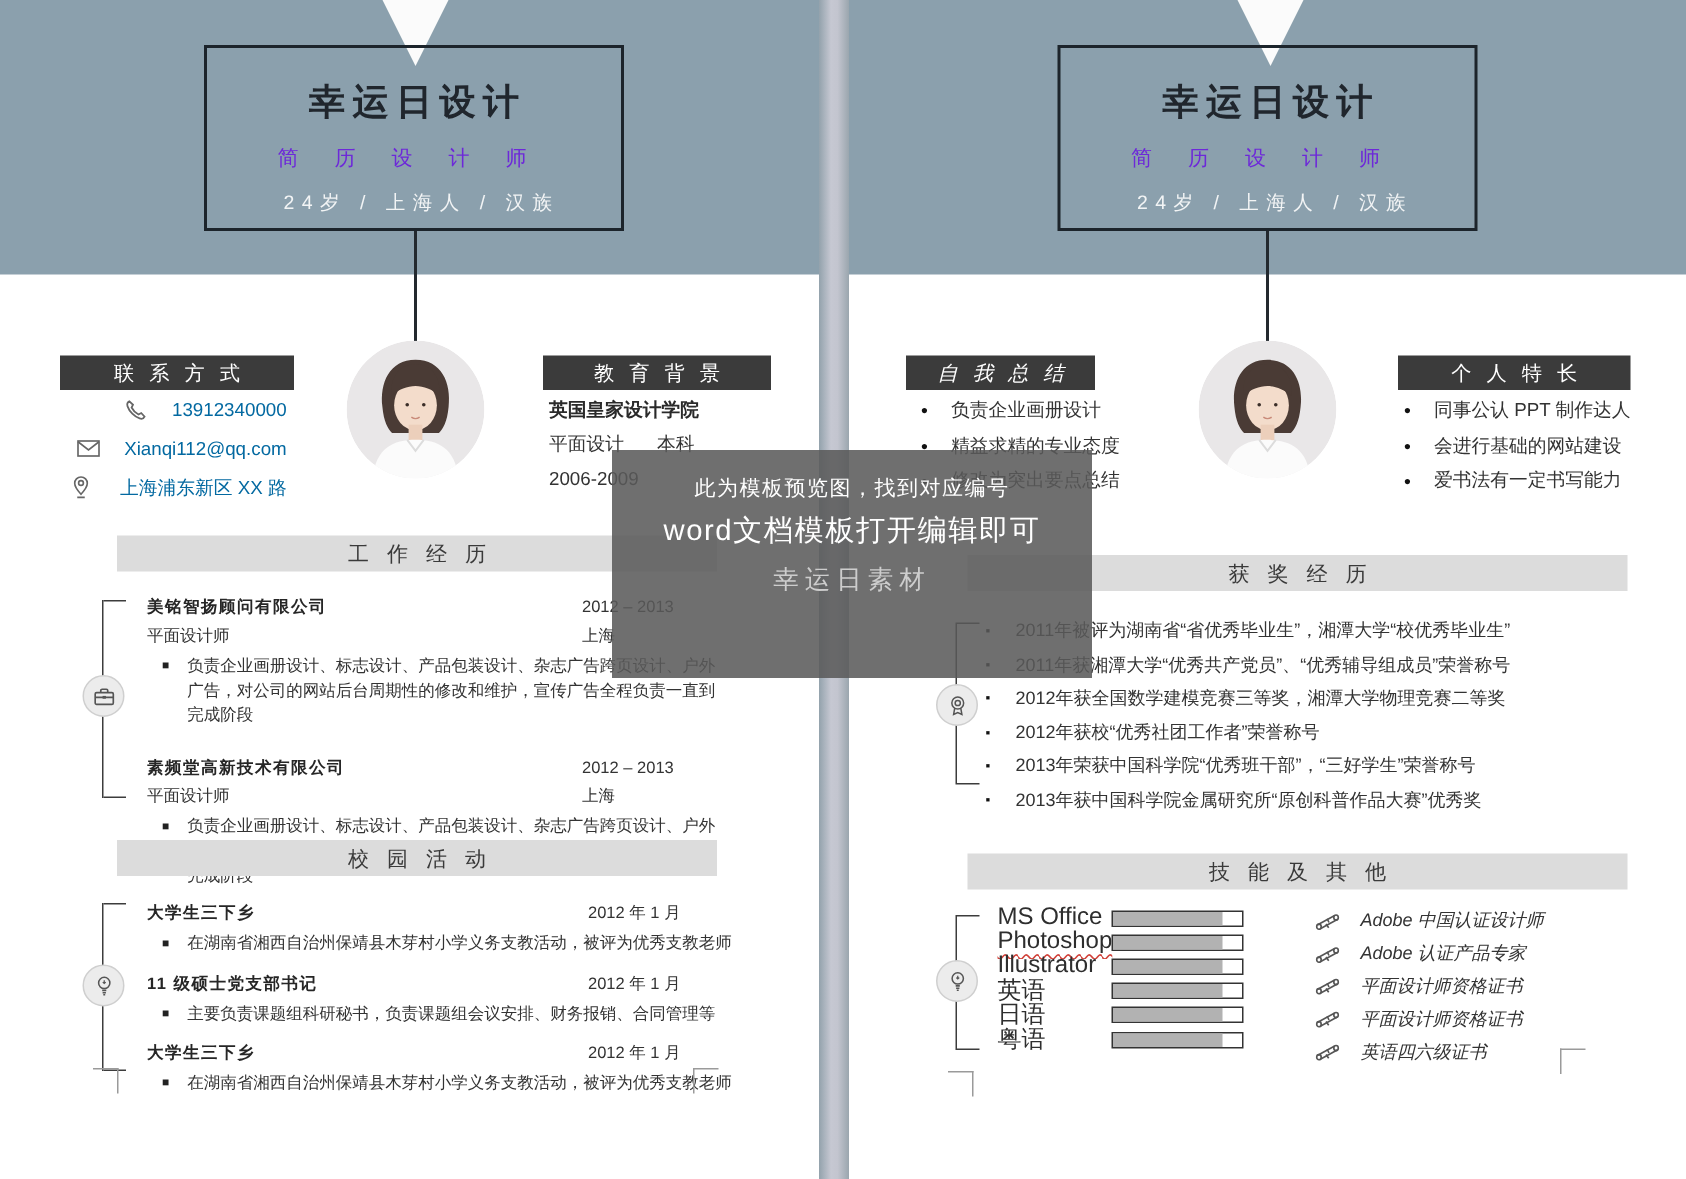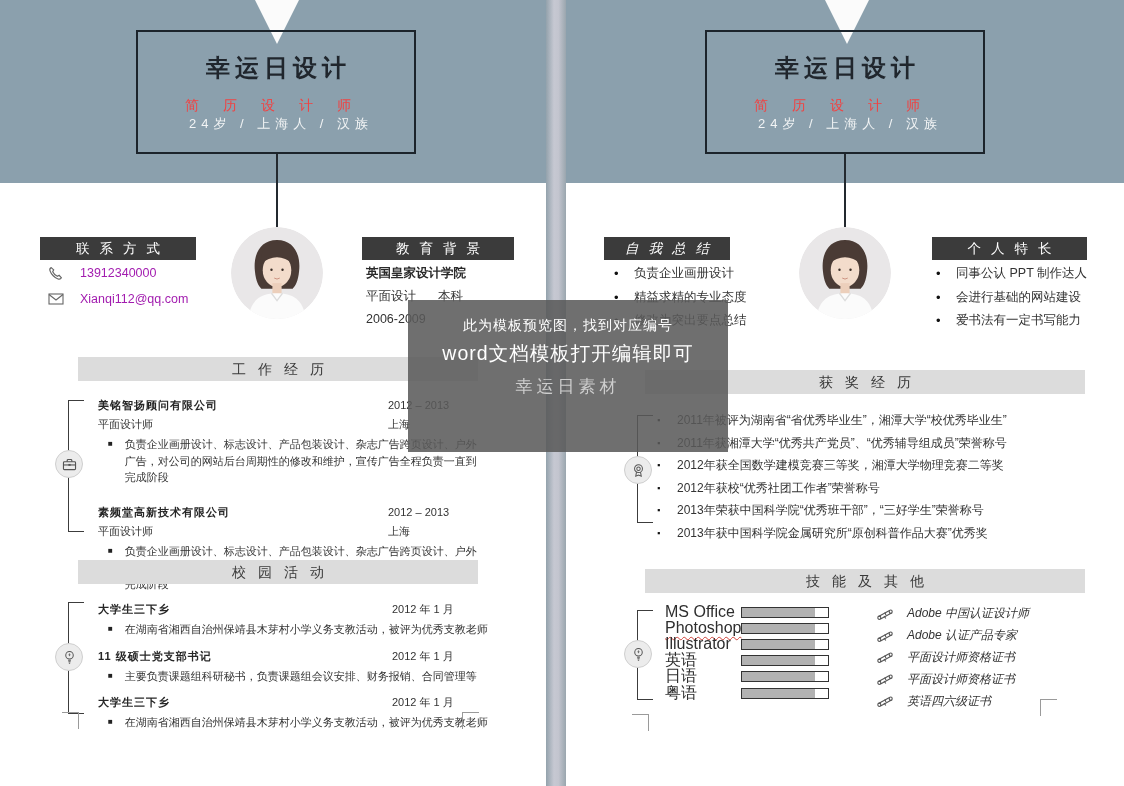--- a/index.html
+++ b/index.html
@@ -4,31 +4,31 @@
 <style>
   html,body{margin:0;padding:0;background:#fff;}
   .canvas{position:relative;width:1124px;height:786px;overflow:hidden;background:#fff;
     font-family:"Liberation Sans","DejaVu Sans",sans-serif;color:#333;}
   .band{position:absolute;left:0;top:0;width:1124px;height:183px;background:#8BA0AD;z-index:1;}
   .tri{position:absolute;top:0;width:0;height:0;border-left:22px solid transparent;
     border-right:22px solid transparent;border-top:44px solid #fbfbfb;z-index:2;}
   .hbox{position:absolute;top:30px;width:280px;height:124px;border:2px solid #1c242b;
     text-align:center;z-index:3;box-sizing:border-box;}
   .hname{margin-top:20px;font-size:24px;font-weight:bold;color:#20262d;letter-spacing:5px;padding-left:5px;}
-  .hsub{margin-top:13px;font-size:14px;color:#ef4444;letter-spacing:24px;padding-left:8px;}
-  .hmeta{font-size:13px;color:#f2f4f5;letter-spacing:5px;padding-left:10px;}
+  .hsub{margin-top:13px;font-size:14px;color:#6d28d9;letter-spacing:24px;padding-left:8px;}
+  .hmeta{margin-top:11px;font-size:13px;color:#f2f4f5;letter-spacing:5px;padding-left:10px;}
   .vline{position:absolute;width:2px;background:#23292f;z-index:3;}
   .avatar{position:absolute;width:92px;height:92px;border-radius:50%;overflow:hidden;z-index:3;}
   .avatar svg{display:block;width:100%;height:100%;}
   .darkbar{position:absolute;height:23px;line-height:23px;background:#3B3B3B;color:#fff;
     font-size:13.5px;letter-spacing:10px;padding-left:10px;text-align:center;z-index:3;box-sizing:border-box;}
   .graybar{position:absolute;height:24px;line-height:24px;background:#DCDCDC;color:#3a3a3a;
     font-size:14px;letter-spacing:12px;padding-left:12px;text-align:center;z-index:3;box-sizing:border-box;}
   .clist-contact{position:absolute;left:48px;top:260px;z-index:3;}
-  .c-row{display:flex;align-items:center;height:26px;font-size:12.5px;color:#a21caf;}
+  .c-row{display:flex;align-items:center;height:26px;font-size:12.5px;color:#0369a1;justify-content:flex-end;}
   .c-row .icn{width:18px;height:16px;margin-right:14px;display:inline-flex;align-items:center;}
   .edu{position:absolute;left:366px;top:262px;width:170px;font-size:12.5px;line-height:23px;z-index:3;}
   .edu .school{font-weight:bold;color:#2a2a2a;}
   .edu .degree{margin-left:22px;}
   .blist{position:absolute;z-index:3;}
   .brow{display:flex;align-items:flex-start;font-size:12.5px;line-height:23.5px;color:#333;}
   .brow .dot{width:20px;font-size:13px;color:#111;}
   .tline{position:absolute;width:1px;background:#3c3c3c;z-index:3;}
   .ttick{position:absolute;height:1px;width:15px;background:#3c3c3c;z-index:3;}
   .ticon{position:absolute;width:26px;height:26px;border-radius:50%;background:#ececec;
@@ -110,20 +110,32 @@
         <span class="icn">
           <svg viewBox="0 0 16 12" width="16" height="12">
               <g fill="none" stroke="#666" stroke-width="1.1">
                 <rect x="1" y="1" width="14" height="10"></rect>
                 <path d="M1 1.5 L8 7 L15 1.5"></path>
               </g>
             </svg>
         </span>
         <span>Xianqi112@qq.com</span>
       </div>
+      <div class="c-row">
+        <span class="icn">
+          <svg viewBox="0 0 12 16" width="12" height="16">
+              <g fill="none" stroke="#666" stroke-width="1.1">
+                <path d="M6 1 C3.5 1 1.8 3 1.8 5.2 C1.8 8 6 12.5 6 12.5 C6 12.5 10.2 8 10.2 5.2 C10.2 3 8.5 1 6 1 Z"></path>
+                <circle cx="6" cy="5" r="1.6"></circle>
+                <path d="M3.5 14.6 h5"></path>
+              </g>
+            </svg>
+        </span>
+        <span>上海浦东新区 XX 路</span>
+      </div>
     </div>
 
     <div class="darkbar" style="left:362px;top:237px;width:152px;">教育背景</div>
     <div class="edu">
       <div class="school">英国皇家设计学院</div>
       <div><span>平面设计</span><span class="degree">本科</span></div>
       <div>2006-2009</div>
     </div>
 
     <div class="graybar" style="left:78px;top:357px;width:400px;">工作经历</div>

